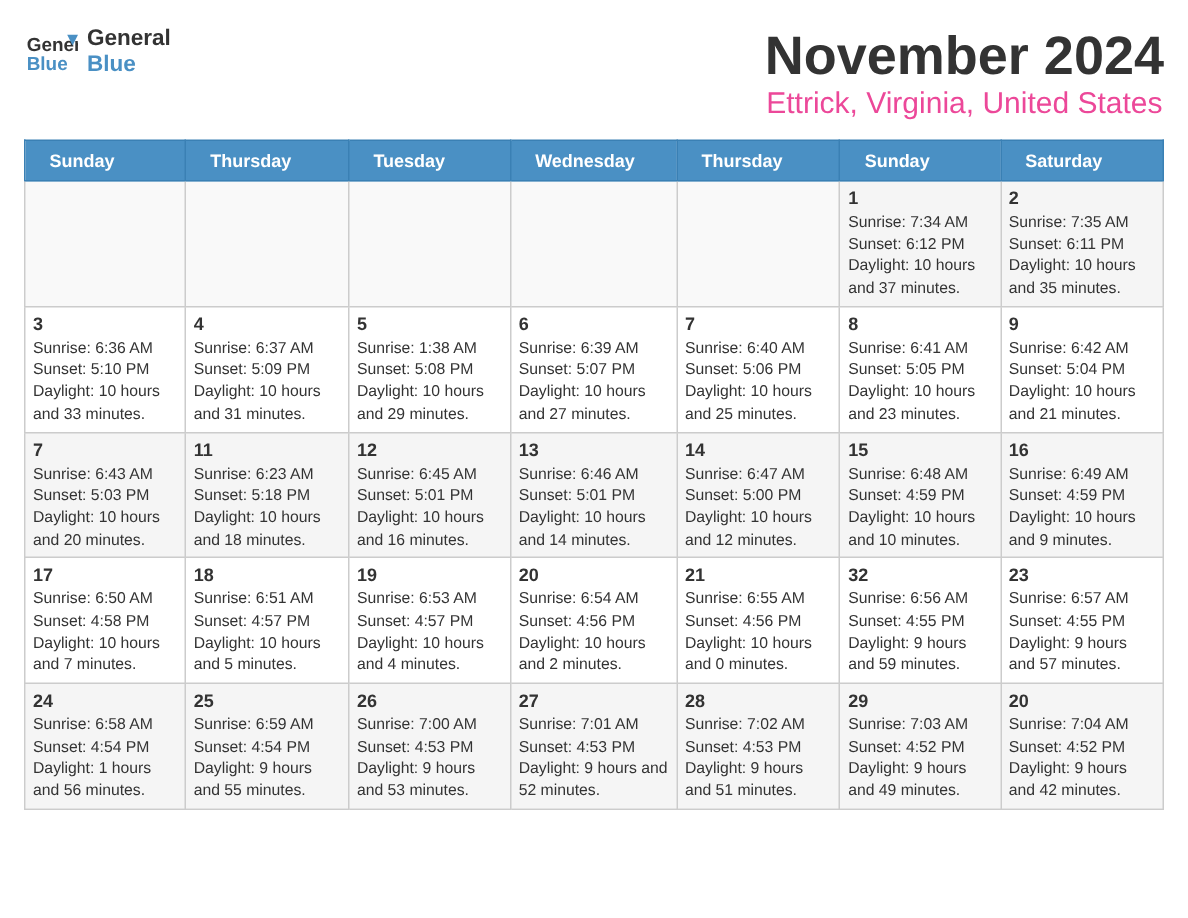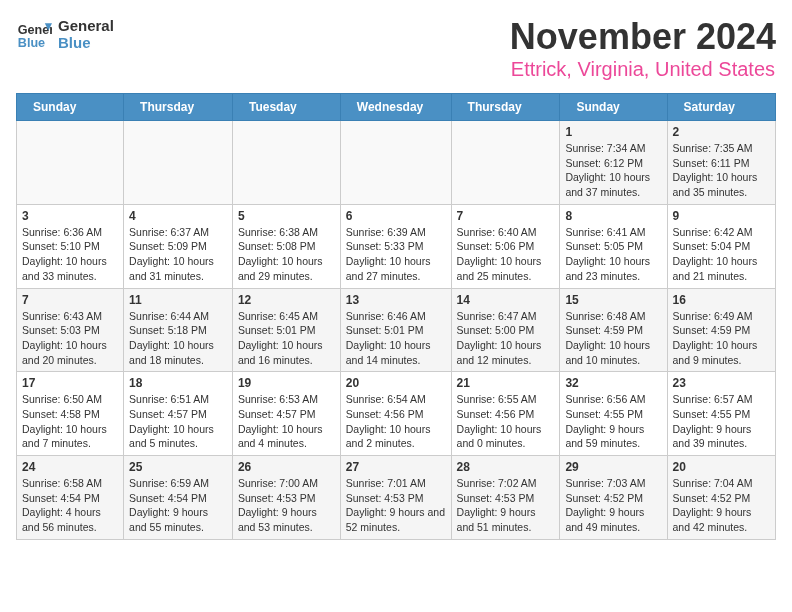--- a/index.html
+++ b/index.html
@@ -141,28 +141,28 @@
           <div class="day-info">Daylight: 10 hours and 33 minutes.</div>
         </td>
         <td>
           <div class="day-number">4</div>
           <div class="day-info">Sunrise: 6:37 AM</div>
           <div class="day-info">Sunset: 5:09 PM</div>
           <div class="day-info">Daylight: 10 hours and 31 minutes.</div>
         </td>
         <td>
           <div class="day-number">5</div>
-          <div class="day-info">Sunrise: 6:38 AM</div>
+          <div class="day-info">Sunrise: 1:38 AM</div>
           <div class="day-info">Sunset: 5:08 PM</div>
           <div class="day-info">Daylight: 10 hours and 29 minutes.</div>
         </td>
         <td>
           <div class="day-number">6</div>
           <div class="day-info">Sunrise: 6:39 AM</div>
-          <div class="day-info">Sunset: 5:33 PM</div>
+          <div class="day-info">Sunset: 5:07 PM</div>
           <div class="day-info">Daylight: 10 hours and 27 minutes.</div>
         </td>
         <td>
           <div class="day-number">7</div>
           <div class="day-info">Sunrise: 6:40 AM</div>
           <div class="day-info">Sunset: 5:06 PM</div>
           <div class="day-info">Daylight: 10 hours and 25 minutes.</div>
         </td>
         <td>
           <div class="day-number">8</div>
@@ -179,21 +179,21 @@
       </tr>
       <tr>
         <td>
           <div class="day-number">7</div>
           <div class="day-info">Sunrise: 6:43 AM</div>
           <div class="day-info">Sunset: 5:03 PM</div>
           <div class="day-info">Daylight: 10 hours and 20 minutes.</div>
         </td>
         <td>
           <div class="day-number">11</div>
-          <div class="day-info">Sunrise: 6:44 AM</div>
+          <div class="day-info">Sunrise: 6:23 AM</div>
           <div class="day-info">Sunset: 5:18 PM</div>
           <div class="day-info">Daylight: 10 hours and 18 minutes.</div>
         </td>
         <td>
           <div class="day-number">12</div>
           <div class="day-info">Sunrise: 6:45 AM</div>
           <div class="day-info">Sunset: 5:01 PM</div>
           <div class="day-info">Daylight: 10 hours and 16 minutes.</div>
         </td>
         <td>
@@ -255,29 +255,29 @@
         <td>
           <div class="day-number">32</div>
           <div class="day-info">Sunrise: 6:56 AM</div>
           <div class="day-info">Sunset: 4:55 PM</div>
           <div class="day-info">Daylight: 9 hours and 59 minutes.</div>
         </td>
         <td>
           <div class="day-number">23</div>
           <div class="day-info">Sunrise: 6:57 AM</div>
           <div class="day-info">Sunset: 4:55 PM</div>
-          <div class="day-info">Daylight: 9 hours and 39 minutes.</div>
+          <div class="day-info">Daylight: 9 hours and 57 minutes.</div>
         </td>
       </tr>
       <tr>
         <td>
           <div class="day-number">24</div>
           <div class="day-info">Sunrise: 6:58 AM</div>
           <div class="day-info">Sunset: 4:54 PM</div>
-          <div class="day-info">Daylight: 4 hours and 56 minutes.</div>
+          <div class="day-info">Daylight: 1 hours and 56 minutes.</div>
         </td>
         <td>
           <div class="day-number">25</div>
           <div class="day-info">Sunrise: 6:59 AM</div>
           <div class="day-info">Sunset: 4:54 PM</div>
           <div class="day-info">Daylight: 9 hours and 55 minutes.</div>
         </td>
         <td>
           <div class="day-number">26</div>
           <div class="day-info">Sunrise: 7:00 AM</div>

